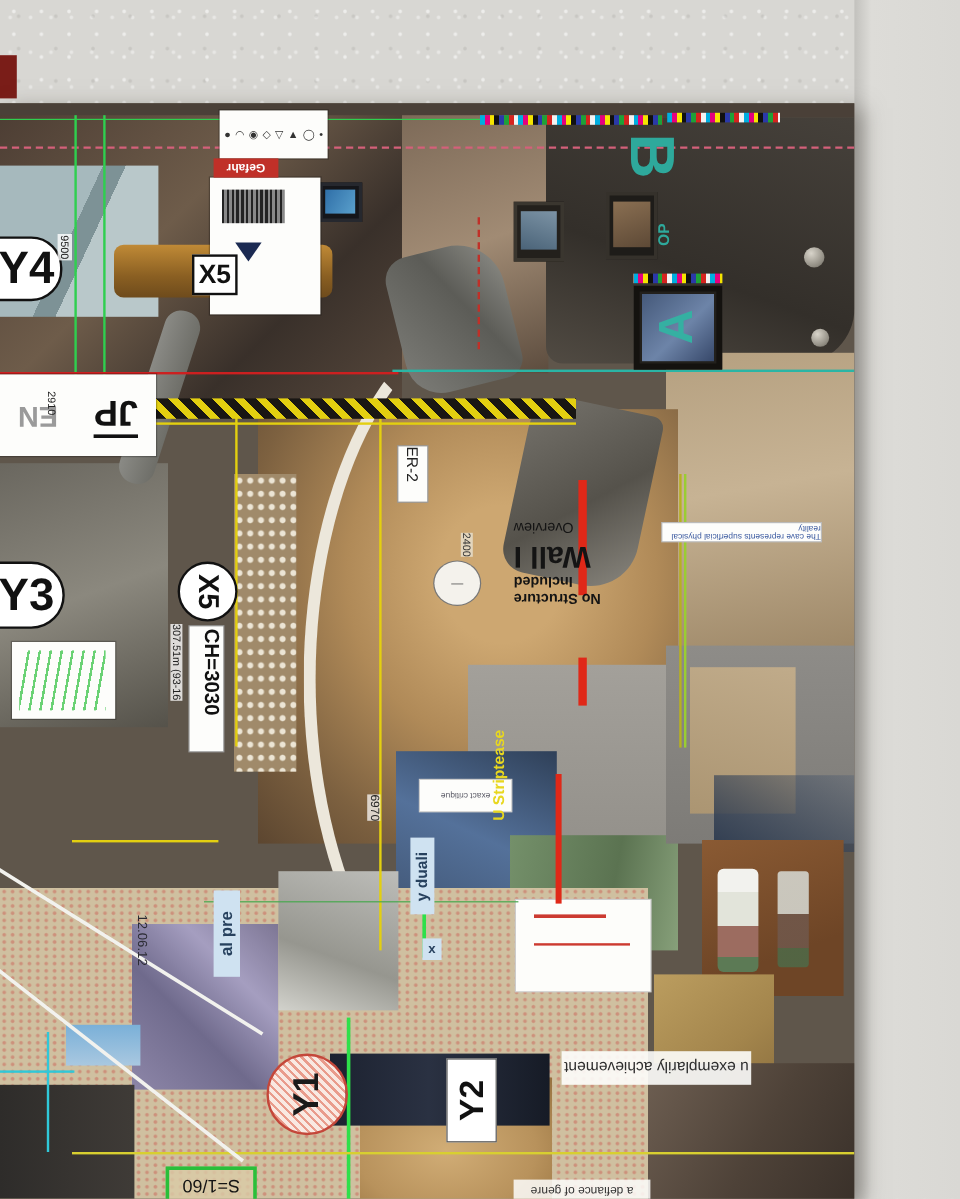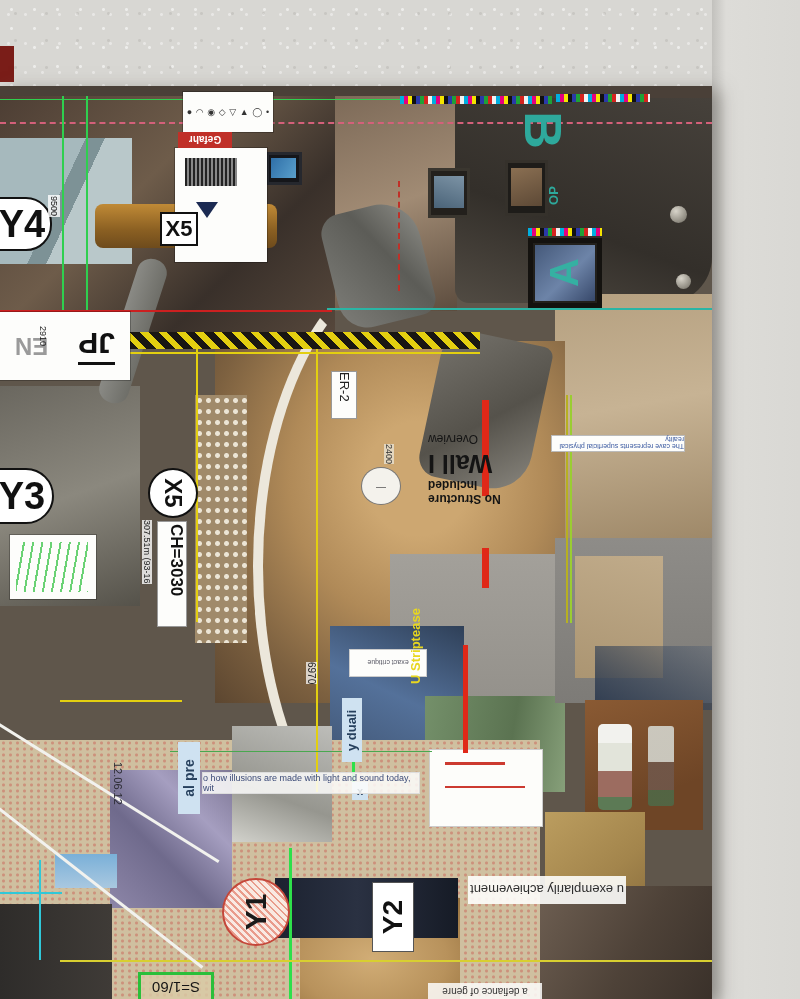--- a/index.html
+++ b/index.html
@@ -205,23 +205,20 @@
   <div class="bluestrip" style="left:342px;top:612px;width:20px;height:64px;font-size:13px;">
       <span class="r-90" style="white-space:nowrap;">y duali</span>
     </div>
   <div class="bluestrip" style="left:178px;top:656px;width:22px;height:72px;font-size:14px;">
       <span class="r-90" style="white-space:nowrap;">al pre</span>
     </div>
   <div class="bluestrip" style="left:352px;top:696px;width:16px;height:18px;font-size:11px;">
       <span>x</span>
     </div>
 
-  <div class="abs" style="left:203px;top:687px;width:216px;height:20px;background:#fdfdfbd9;color:#3b4a77;font-size:9px;display:flex;align-items:center;justify-content:center;box-shadow:0 0 0 1px #ddd;">
-      <span>o how illusions are made with light and sound today, wit</span>
-    </div>
 
   <div class="abs r180" style="left:468px;top:790px;width:158px;height:28px;background:#fdfdfbe6;color:#2e2e2e;font-size:13px;display:flex;align-items:center;justify-content:center;">
       <span>u exemplarily achievement</span>
     </div>
 
   <div class="abs r180" style="left:428px;top:897px;width:114px;height:18px;background:#fdfdfbd9;color:#333;font-size:10px;display:flex;align-items:center;justify-content:center;">
       <span>a defiance of genre</span>
     </div>
 
 </div>

